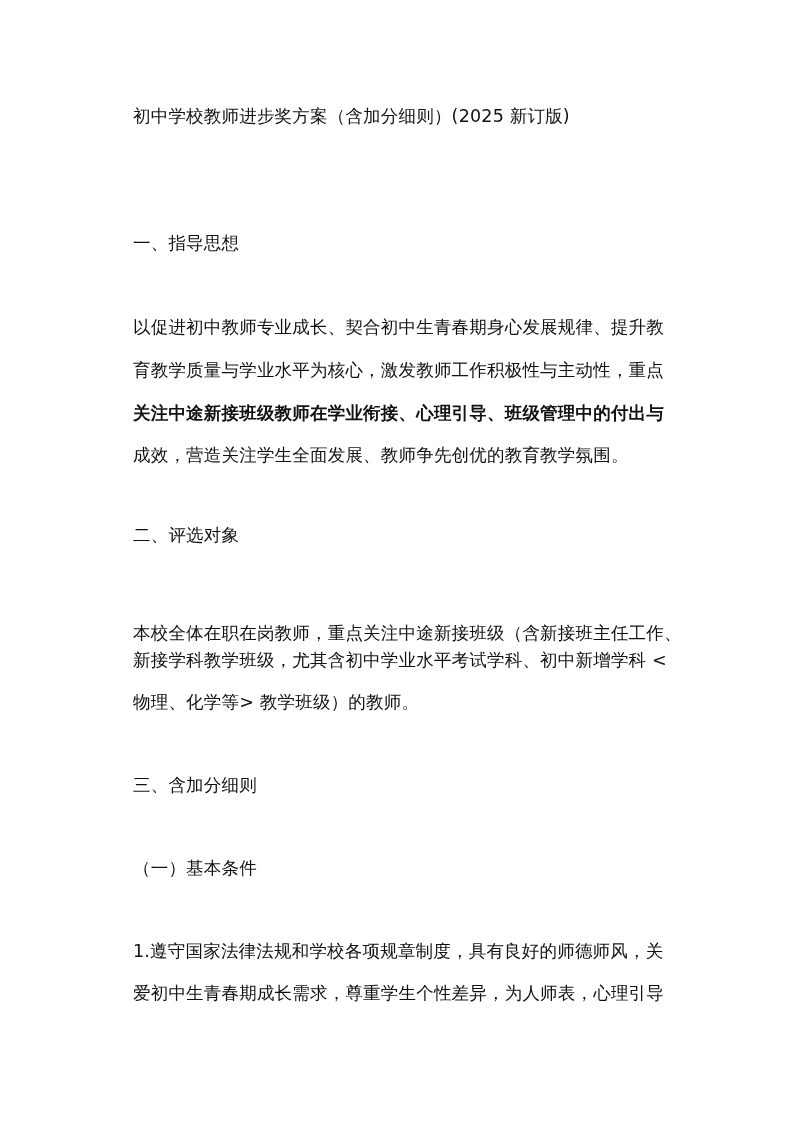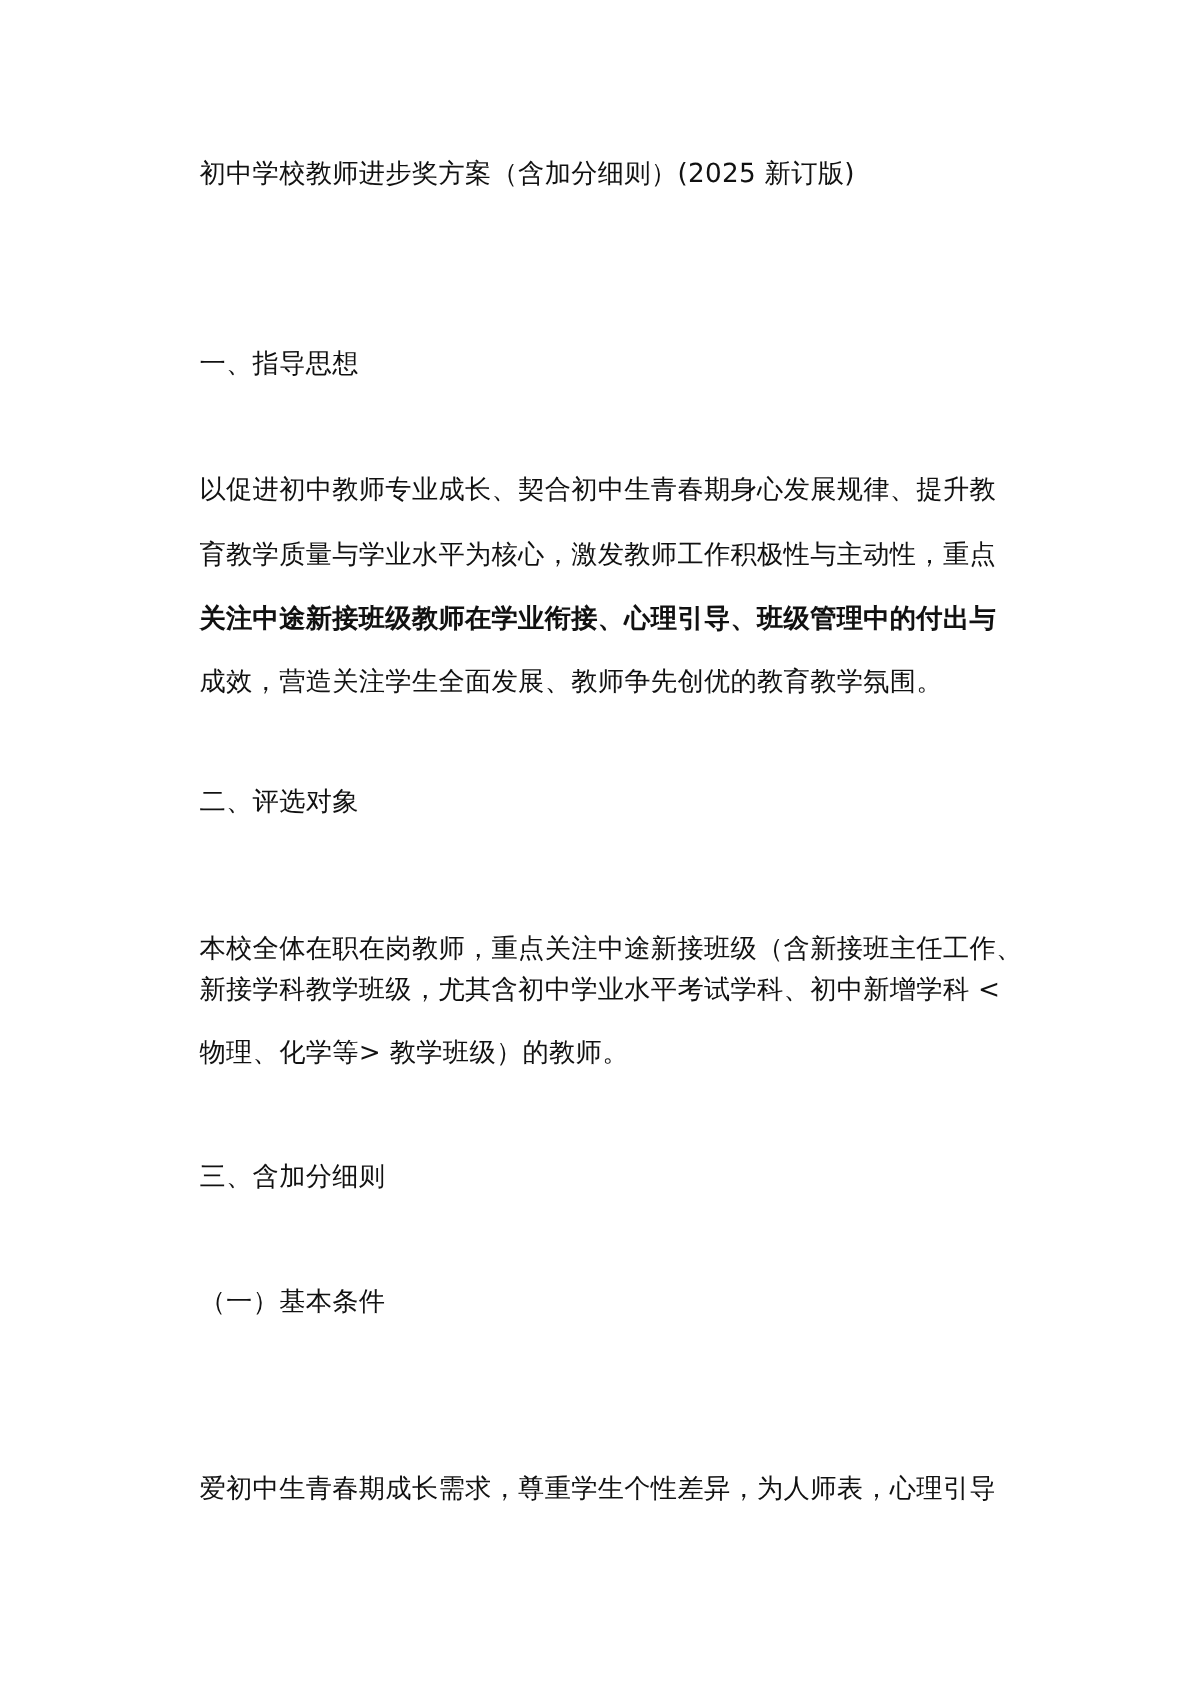--- a/index.html
+++ b/index.html
@@ -58,15 +58,16 @@
   <div class="line p1-l3">关注中途新接班级教师在学业衔接、心理引导、班级管理中的付出与</div>
   <div class="line p1-l4">成效，营造关注学生全面发展、教师争先创优的教育教学氛围。</div>
 
   <div class="line h2">二、评选对象</div>
   <div class="line p2-l1">本校全体在职在岗教师，重点关注中途新接班级（含新接班主任工作、</div>
   <div class="line p2-l3">物理、化学等&gt; 教学班级）的教师。</div>
   <div class="line p2-l2">新接学科教学班级，尤其含初中学业水平考试学科、初中新增学科 &lt;</div>
 
   <div class="line h3">三、含加分细则</div>
   <div class="line h3-1">（一）基本条件</div>
+  <div class="line p3-l1">1.遵守国家法律法规和学校各项规章制度，具有良好的师德师风，关</div>
   <div class="line p3-l2">爱初中生青春期成长需求，尊重学生个性差异，为人师表，心理引导</div>
 
 </div>
 
 </body></html>

